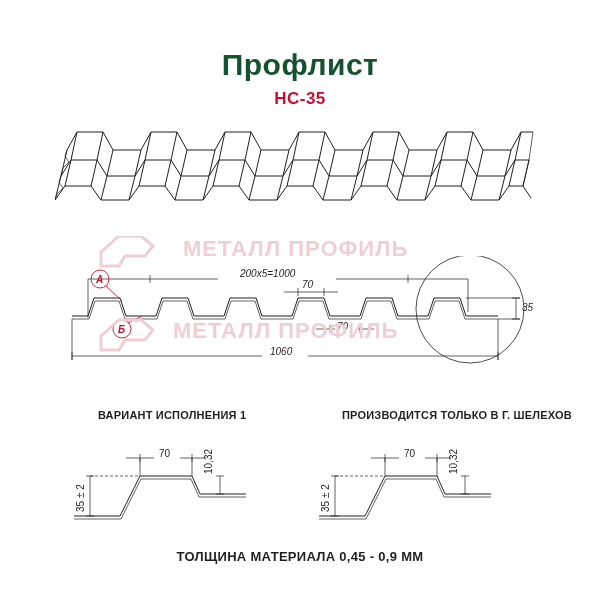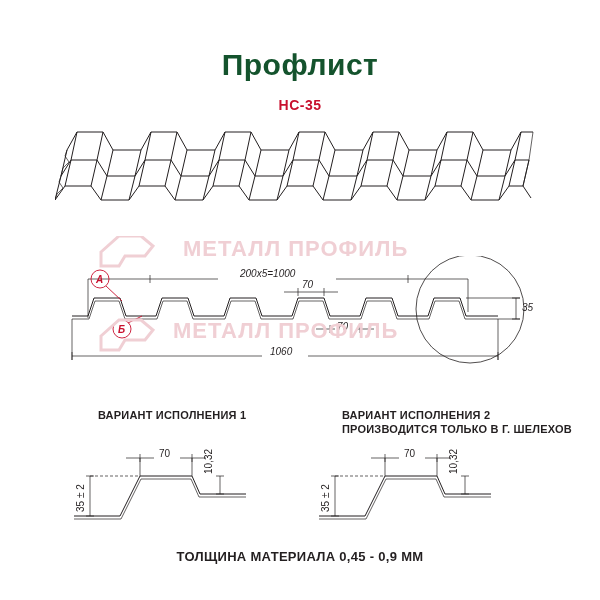--- a/index.html
+++ b/index.html
@@ -30,25 +30,24 @@
     font-weight: bold;
     letter-spacing: 0.5px;
     color: #14532d;
   }
   .subtitle {
     position: absolute;
     left: 0;
     right: 0;
     top: 89px;
     text-align: center;
-    font-size: 14px;
+    font-size: 17px;
     font-weight: bold;
     color: #c8102e;
     letter-spacing: 0.5px;
-    margin-top: 8px;
   }
   
   .var-label {
     position: absolute;
     font-size: 11px;
     font-weight: bold;
     color: #231f20;
     letter-spacing: 0.2px;
     line-height: 14px;
     padding-left: 32px;
@@ -258,21 +257,20 @@
     </svg>
     <div class="wm-text">МЕТАЛЛ ПРОФИЛЬ</div>
     <div class="wm-text2">МЕТАЛЛ ПРОФИЛЬ</div>
   </div>
 
   <div class="var-label var1">
     <div>ВАРИАНТ ИСПОЛНЕНИЯ 1</div>
   </div>
 
   <div class="var-label var2">
-    <div>ВАРИАНТ ИСПОЛНЕНИЯ 2</div>
     <div>ПРОИЗВОДИТСЯ ТОЛЬКО В Г. ШЕЛЕХОВ</div>
   </div>
 
   <div style="position:absolute; left:60px; top:432px;">
     <svg width="200" height="100" viewBox="0 0 200 100">
 
       <path class="ln" d="M14,84 L60,84 L80,44 L132,44 L140,62 L186,62"></path>
       <path class="ln-thin" d="M14,87 L61,87 L81,47 L131,47 L139,65 L186,65"></path>
 
       <path class="dim" d="M80,26 L132,26"></path>

